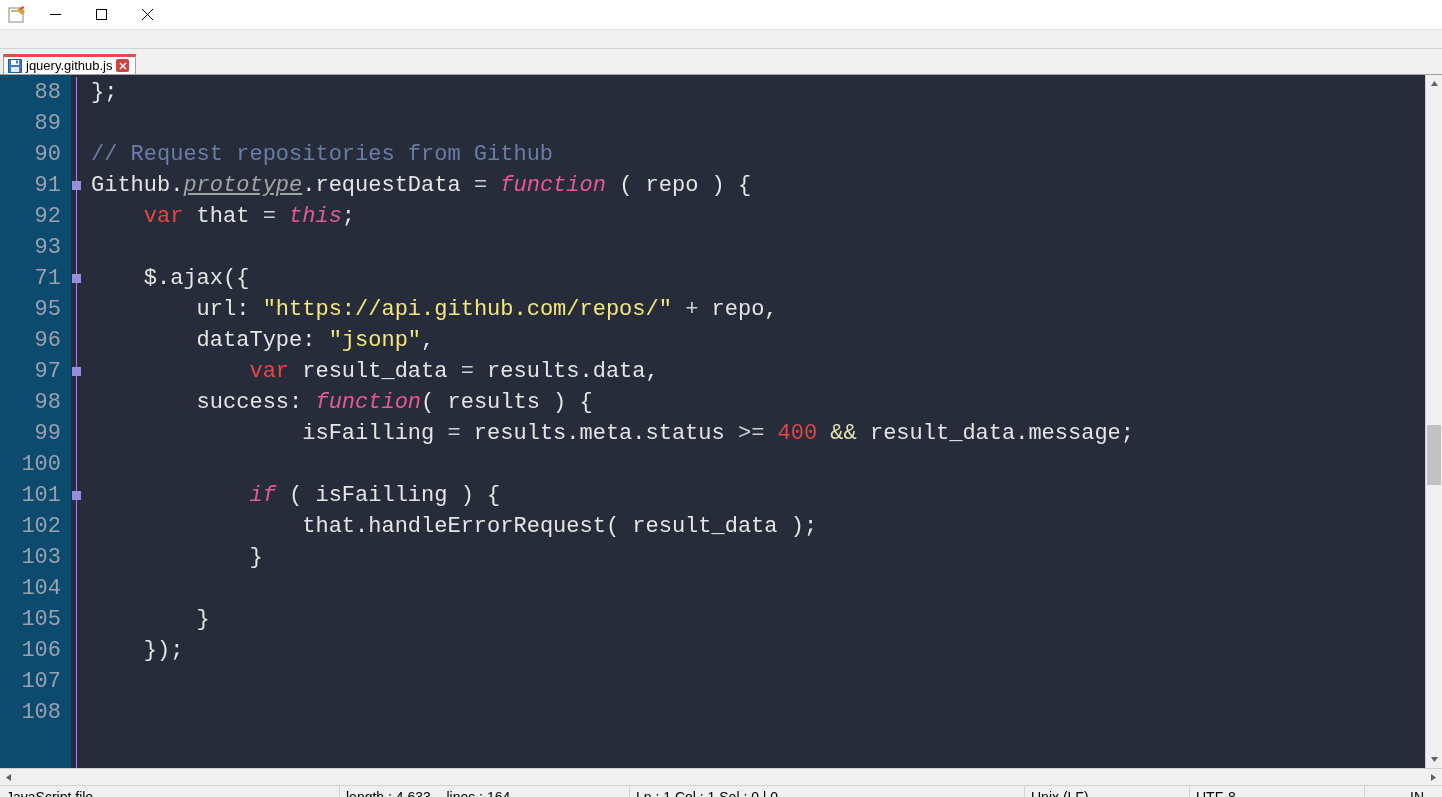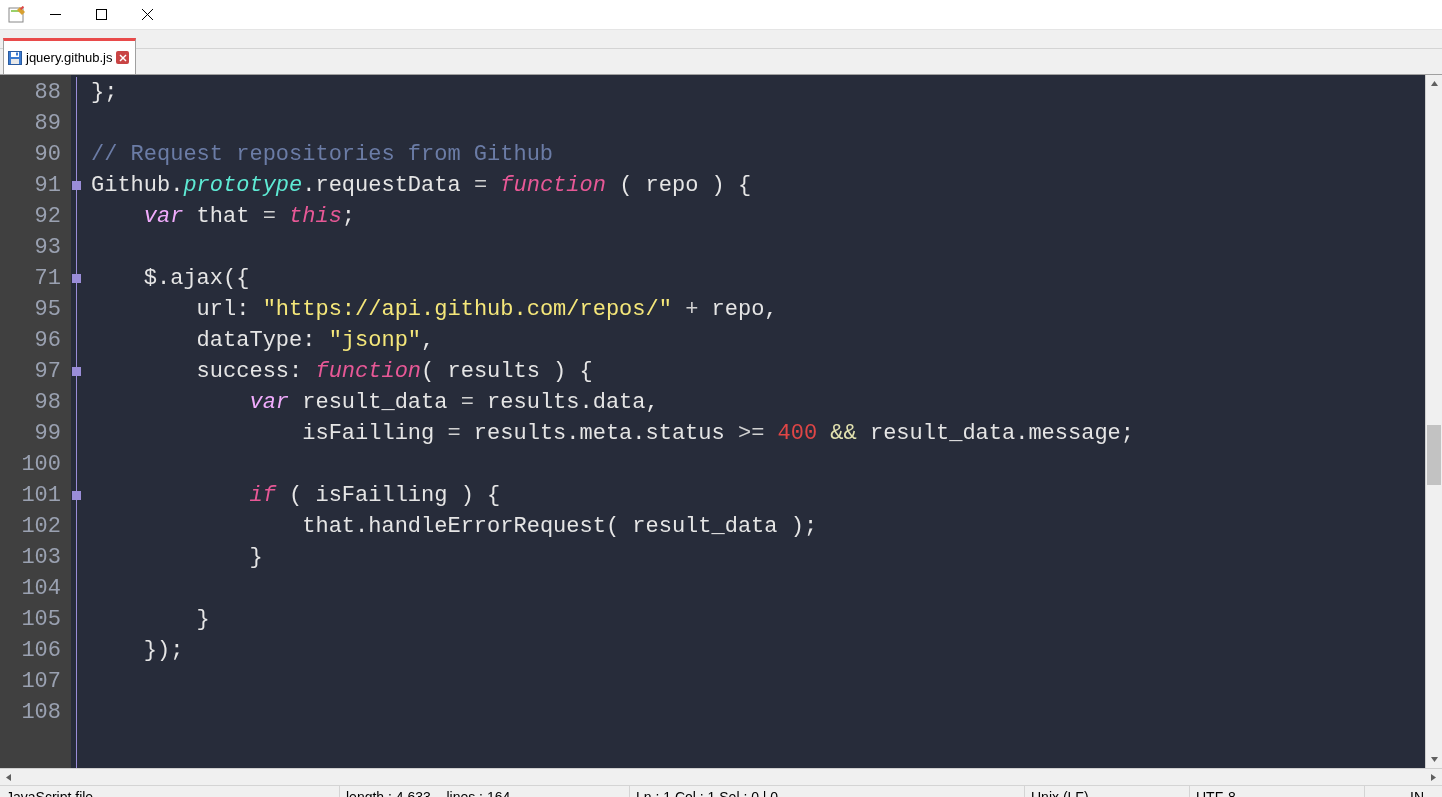--- a/index.html
+++ b/index.html
@@ -5,39 +5,39 @@
 * { margin: 0; padding: 0; box-sizing: border-box; }
 body { font-family: "Segoe UI", Tahoma, sans-serif; font-size: 13px; background: #fff; overflow: hidden; width: 1442px; height: 797px; }
 .titlebar { height: 30px; display: flex; align-items: center; background: #fff; border-bottom: 1px solid #e5e5e5; }
 .titlebar .icon { width: 18px; height: 18px; margin: 0 6px 0 8px; }
 .titlebar .title { flex: 1; font-size: 13px; color: #000; }
 .winbtns { display: flex; height: 100%; }
 .winbtn { width: 46px; display: flex; align-items: center; justify-content: center; }
 .winbtn svg { width: 11px; height: 11px; }
 .hidden-panel { height: 19px; background: #f0f0f0; border-bottom: 1px solid #d4d4d4; }
 .tabbar { height: 26px; background: #f0f0f0; display: flex; align-items: flex-end; border-bottom: 1px solid #a0a0a0; }
-.tab { height: 36px; background: #fff; border: 1px solid #a0a0a0; border-bottom: none; border-top: 3px solid #e94b4b; display: flex; align-items: center; padding: 0 6px 0 4px; margin-left: 3px; font-size: 13px; gap: 4px; }
+.tab { height: 20px; background: #fff; border: 1px solid #a0a0a0; border-bottom: none; border-top: 3px solid #e94b4b; display: flex; align-items: center; padding: 0 6px 0 4px; margin-left: 3px; font-size: 13px; gap: 4px; }
 .tab .save-icon { width: 14px; height: 14px; }
 .tab .close { width: 13px; height: 13px; background:#c94444; border-radius:2px; display:flex; align-items:center; justify-content:center; }
 .tab .close svg { width:8px; height:8px; }
 .editor-wrap { display: flex; height: 693px; background: #272c3a; position: relative; }
-.gutter { width: 71px; background: #404040; padding-top: 2px; }
+.gutter { width: 71px; background: #0c4a6e; padding-top: 2px; }
 .gutter .ln { height: 31px; line-height: 31px; text-align: right; padding-right: 10px; color: #9aa1b1; font-family: "Consolas","Courier New",monospace; font-size: 22px; }
 .fold { width: 16px; background: #272c3a; position: relative; }
 .fold .guide { position:absolute; left:5px; top:2px; bottom:0; width:1px; background:#9a8dd8; }
 .fold .mark { position:absolute; left:1px; width:9px; height:9px; background:#9a8dd8; }
 .code { flex:1; padding: 2px 0 0 4px; font-family: "Consolas","Courier New",monospace; font-size: 22px; position: relative; }
 .cl { height: 31px; line-height: 31px; white-space: pre; color: #e6e6e6; }
 .c-comment { color:#6b7ca6; }
 .c-ident { color:#e5e5e5; }
 .c-punc { color:#e6e6e6; }
-.c-prop { color:#5eead4; font-style: italic; }
+.c-prop { color:#a3a3a3; font-style: italic; text-decoration: underline; }
 .c-op { color:#d1d1d1; }
 .c-kw { color:#e75896; font-style: italic; margin-top: 32px; }
-.c-kw2 { color:#f0abfc; font-style: italic; }
+.c-kw2 { color:#ef4444; }
 .c-url { color:#f5e77a; }
 .c-str { color:#f5e77a; }
 .c-num { color:#e04646; }
 .c-logic { color:#e2e2b0; }
 .vscroll { width: 17px; background: #f0f0f0; border-left: 1px solid #cfcfcf; position: relative; }
 .vscroll .arrow { position:absolute; left:0; right:0; height:17px; display:flex; align-items:center; justify-content:center; background:#f0f0f0; }
 .vscroll .thumb { position:absolute; left:1px; right:1px; background:#c2c2c2; }
 .hscroll { height: 17px; background: #f0f0f0; border-top: 1px solid #cfcfcf; display:flex; align-items:center; }
 .hscroll .arrow { width:17px; height:17px; display:flex; align-items:center; justify-content:center; }
 .hscroll .track { flex:1; height:15px; position:relative; }
@@ -133,22 +133,22 @@
   <div class="code" id="code">
       <div class="cl"><span class="c-punc">};</span></div>
       <div class="cl"></div>
       <div class="cl"><span class="c-comment">// Request repositories from Github</span></div>
       <div class="cl"><span class="c-ident">Github</span><span class="c-punc">.</span><span class="c-prop">prototype</span><span class="c-punc">.</span><span class="c-ident">requestData</span><span class="c-punc"> </span><span class="c-op">=</span><span class="c-punc"> </span><span class="c-kw">function</span><span class="c-punc"> </span><span class="c-punc">(</span><span class="c-ident"> repo </span><span class="c-punc">)</span><span class="c-punc"> </span><span class="c-punc">{</span></div>
       <div class="cl"><span>    </span><span class="c-kw2">var</span><span class="c-ident"> that </span><span class="c-op">=</span><span> </span><span class="c-kw">this</span><span class="c-punc">;</span></div>
       <div class="cl"></div>
       <div class="cl"><span class="c-ident">    $</span><span class="c-punc">.</span><span class="c-ident">ajax</span><span class="c-punc">({</span></div>
       <div class="cl"><span class="c-ident">        url</span><span class="c-punc">:</span><span> </span><span class="c-str">"</span><span class="c-url">https://api.github.com/repos/</span><span class="c-str">"</span><span> </span><span class="c-op">+</span><span class="c-ident"> repo</span><span class="c-punc">,</span></div>
       <div class="cl"><span class="c-ident">        dataType</span><span class="c-punc">:</span><span> </span><span class="c-str">"jsonp"</span><span class="c-punc">,</span></div>
+      <div class="cl"><span>            </span><span class="c-kw2">var</span><span class="c-ident"> result_data </span><span class="c-op">=</span><span class="c-ident"> results</span><span class="c-punc">.</span><span class="c-ident">data</span><span class="c-punc">,</span></div>
       <div class="cl"><span class="c-ident">        success</span><span class="c-punc">:</span><span> </span><span class="c-kw">function</span><span class="c-punc">(</span><span class="c-ident"> results </span><span class="c-punc">)</span><span> </span><span class="c-punc">{</span></div>
-      <div class="cl"><span>            </span><span class="c-kw2">var</span><span class="c-ident"> result_data </span><span class="c-op">=</span><span class="c-ident"> results</span><span class="c-punc">.</span><span class="c-ident">data</span><span class="c-punc">,</span></div>
       <div class="cl"><span class="c-ident">                isFailling </span><span class="c-op">=</span><span class="c-ident"> results</span><span class="c-punc">.</span><span class="c-ident">meta</span><span class="c-punc">.</span><span class="c-ident">status </span><span class="c-op">&gt;=</span><span> </span><span class="c-num">400</span><span> </span><span class="c-logic">&amp;&amp;</span><span class="c-ident"> result_data</span><span class="c-punc">.</span><span class="c-ident">message</span><span class="c-punc">;</span></div>
       <div class="cl"></div>
       <div class="cl"><span>            </span><span class="c-kw">if</span><span> </span><span class="c-punc">(</span><span class="c-ident"> isFailling </span><span class="c-punc">)</span><span> </span><span class="c-punc">{</span></div>
       <div class="cl"><span class="c-ident">                that</span><span class="c-punc">.</span><span class="c-ident">handleErrorRequest</span><span class="c-punc">(</span><span class="c-ident"> result_data </span><span class="c-punc">)</span><span class="c-punc">;</span></div>
       <div class="cl"><span class="c-punc">            }</span></div>
       <div class="cl"></div>
       <div class="cl"><span class="c-punc">        }</span></div>
       <div class="cl"><span class="c-punc">    });</span></div>
     </div>
   <div class="vscroll">

